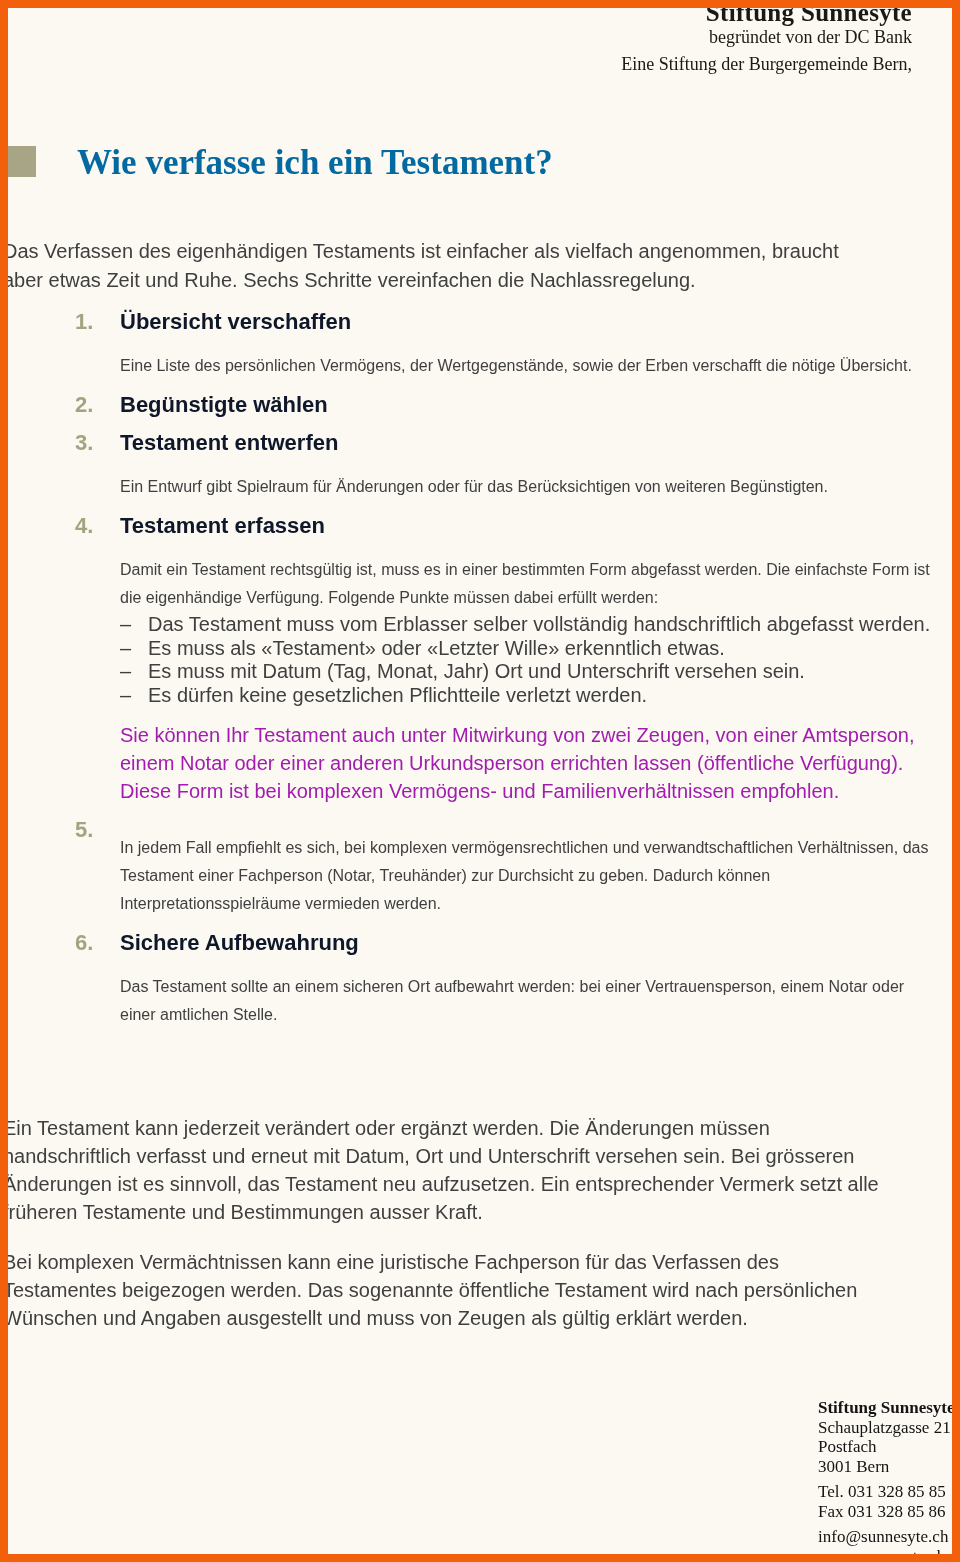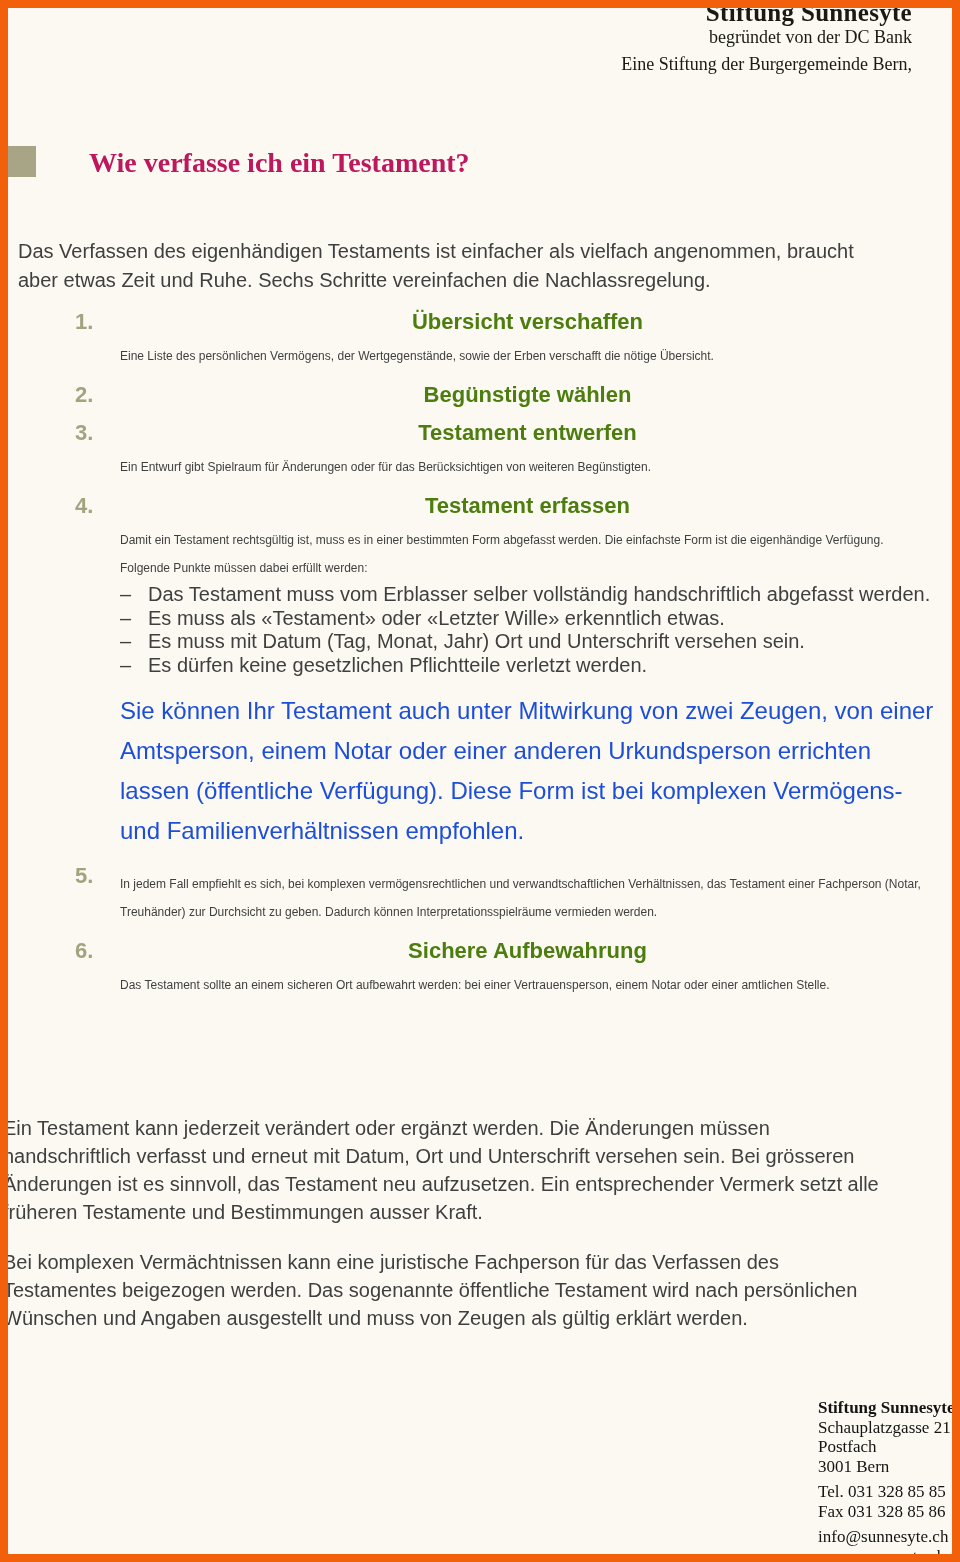--- a/index.html
+++ b/index.html
@@ -35,61 +35,59 @@
   
   .title-square {
     position: absolute; left: 8px; top: 146px;
     width: 28px; height: 31px;
     background: #A7A586;
   }
   .doc-title {
     position: absolute; left: 77px; top: 141px;
     font-family: "Liberation Serif", serif;
     font-weight: bold;
-    font-size: 28px; line-height: 44px;
-    color: #be185d;
-    margin-left: 12px;
+    font-size: 35px; line-height: 44px;
+    color: #0369a1;
   }
 
   
   .intro {
-    position: absolute; left: 18px; top: 237px; width: 876px;
+    position: absolute; left: 3px; top: 237px; width: 876px;
     font-size: 20px; line-height: 28.5px;
     color: #3F3F3F;
   }
 
   
   .steps { position: absolute; left: 75px; top: 309px; width: 860px; }
   .step { display: grid; grid-template-columns: 45px 1fr; margin-bottom: 12px; }
   .step-num {
     font-weight: bold; font-size: 22px; line-height: 26px;
     color: #A2A47F;
   }
   .step-main { }
   .step-heading {
     font-weight: bold; font-size: 22px; line-height: 26px;
-    color: #4d7c0f;
-    text-align: center;
+    color: #0f172a;
   }
   .step-body {
-    margin-top: 7px;
-    font-size: 12px; line-height: 28px;
+    margin-top: 17px;
+    font-size: 16px; line-height: 28px;
     color: #3F3F3F;
   }
   .dash-list { margin-top: 1px; }
   .dash-item {
     display: grid; grid-template-columns: 28px 1fr;
     font-size: 20px; line-height: 23.5px;
     color: #3F3F3F;
   }
   .dash-glyph { }
   .step-after {
     margin-top: 14px;
-    font-size: 24px; line-height: 40px;
-    color: #1d4ed8;
+    font-size: 20px; line-height: 28px;
+    color: #a21caf;
   }
 
   
   .closing { position: absolute; left: 3px; top: 1114px; width: 888px; }
   .closing p {
     font-size: 20px; line-height: 28px;
     color: #3F3F3F;
   }
   .closing p + p { margin-top: 22px; }
 

